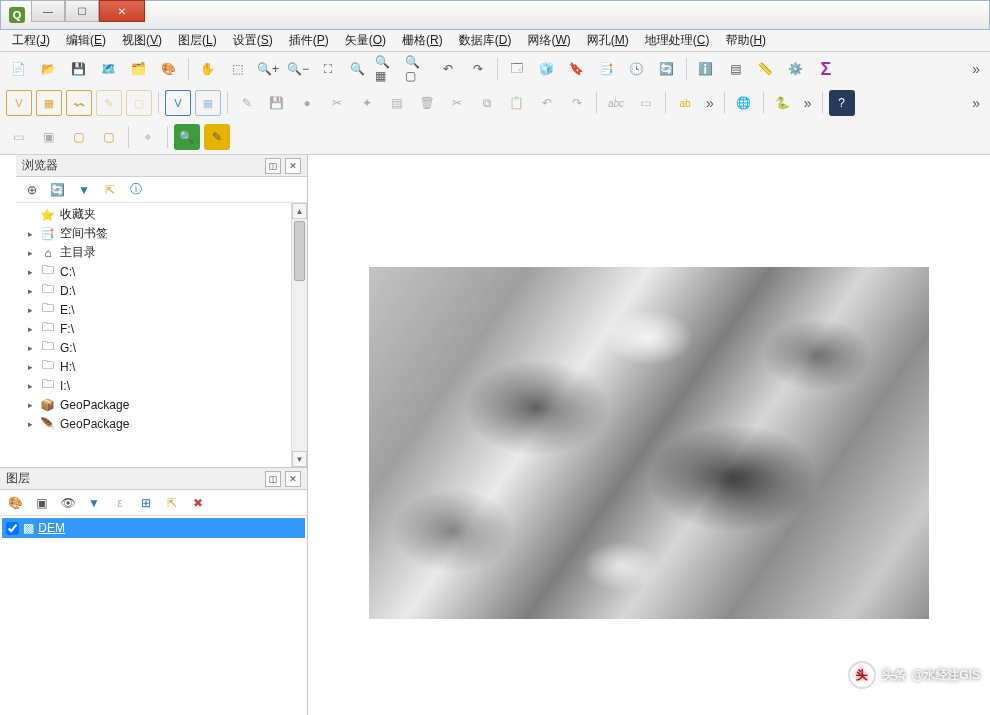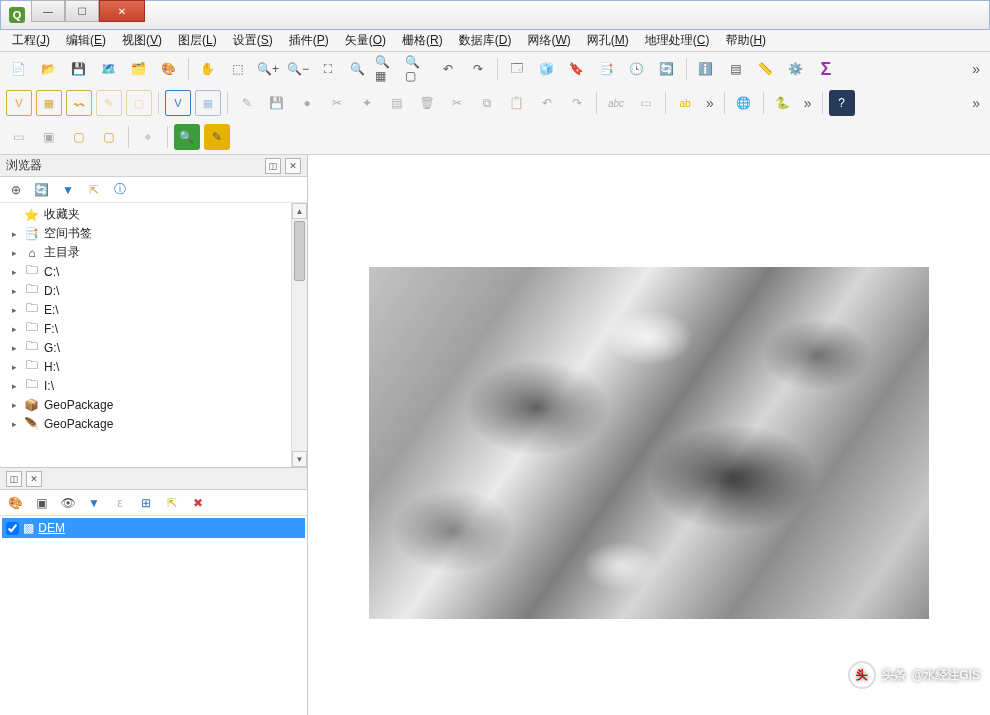--- a/index.html
+++ b/index.html
@@ -36,21 +36,21 @@
  radial-gradient(ellipse 140px 90px at 65% 60%, rgba(50,50,50,.55), transparent 60%),
  radial-gradient(ellipse 90px 60px at 80% 25%, rgba(70,70,70,.45), transparent 60%),
  radial-gradient(ellipse 100px 70px at 15% 75%, rgba(65,65,65,.4), transparent 60%),
  radial-gradient(ellipse 80px 50px at 50% 20%, rgba(230,230,230,.5), transparent 55%),
  radial-gradient(ellipse 70px 45px at 45% 85%, rgba(220,220,220,.45), transparent 55%);
 }
 .mapimg::after { filter: blur(1px); mix-blend-mode: overlay; }
 
 
 .panel { display: flex; flex-direction: column; border-bottom: 1px solid #c8c8c8; }
-.panel.browser { flex: 1 1 270px; min-height: 0; }
+.panel.browser { flex: 1 1 270px; min-height: 0; padding-left: 16px; }
 .panel.layers { flex: 1 1 220px; min-height: 0; }
 .phdr { height: 22px; background: #efefef; border-bottom: 1px solid #d0d0d0; display: flex; align-items: center; padding: 0 6px; gap: 4px; }
 .phdr .ptitle { flex: 1; font-weight: 500; color: #333; }
 .pbtn { width: 16px; height: 16px; border: 1px solid #b4b4b4; background: #fafafa; display: flex; align-items: center; justify-content: center; font-size: 9px; color: #555; }
 .ptbar { height: 26px; display: flex; align-items: center; gap: 6px; padding: 0 6px; border-bottom: 1px solid #e4e4e4; }
 .ptbar .tbtn { width: 20px; height: 20px; }
 .tree { flex: 1; overflow: auto; background: #fff; padding: 2px 0; position: relative; }
 .tnode { display: flex; align-items: center; height: 19px; padding-left: 12px; gap: 4px; color: #222; white-space: nowrap; }
 .tnode .caret { width: 8px; color: #666; font-size: 9px; }
 .tnode .ticon { width: 16px; height: 16px; display: flex; align-items: center; justify-content: center; }
@@ -260,20 +260,21 @@
           <div class="scrollbar">
           <div class="sbtn">▲</div>
           <div class="thumb"></div>
           <div class="sbtn" style="position:absolute;bottom:0;left:0;right:0">▼</div>
         </div>
       </div>
     </div>
 
     <div class="panel layers">
       <div class="phdr">
+        <span class="ptitle">图层</span>
         <span class="pbtn">◫</span>
         <span class="pbtn">✕</span>
       </div>
       <div class="ptbar" id="ltb">
           <div class="tbtn">🎨</div>
           <div class="tbtn">▣</div>
           <div class="tbtn">👁</div>
           <div class="tbtn" style="color: rgb(42, 123, 197);">▼</div>
           <div class="tbtn dim">ε</div>
           <div class="tbtn" style="color: rgb(42, 123, 197);">⊞</div>

